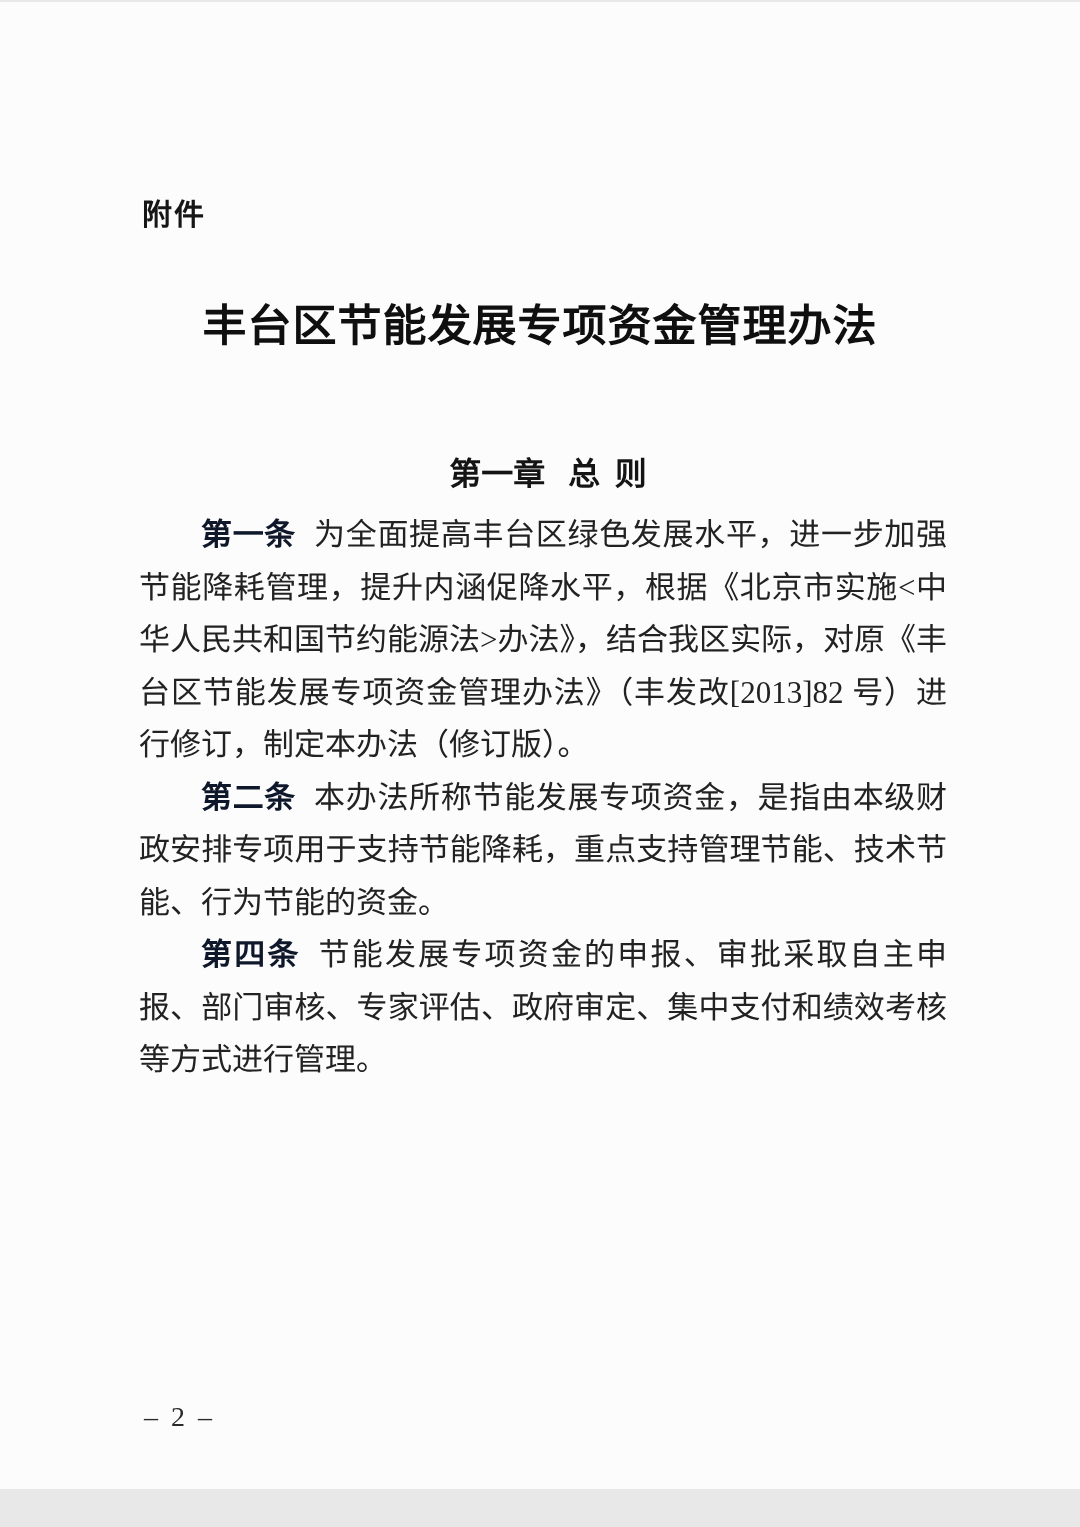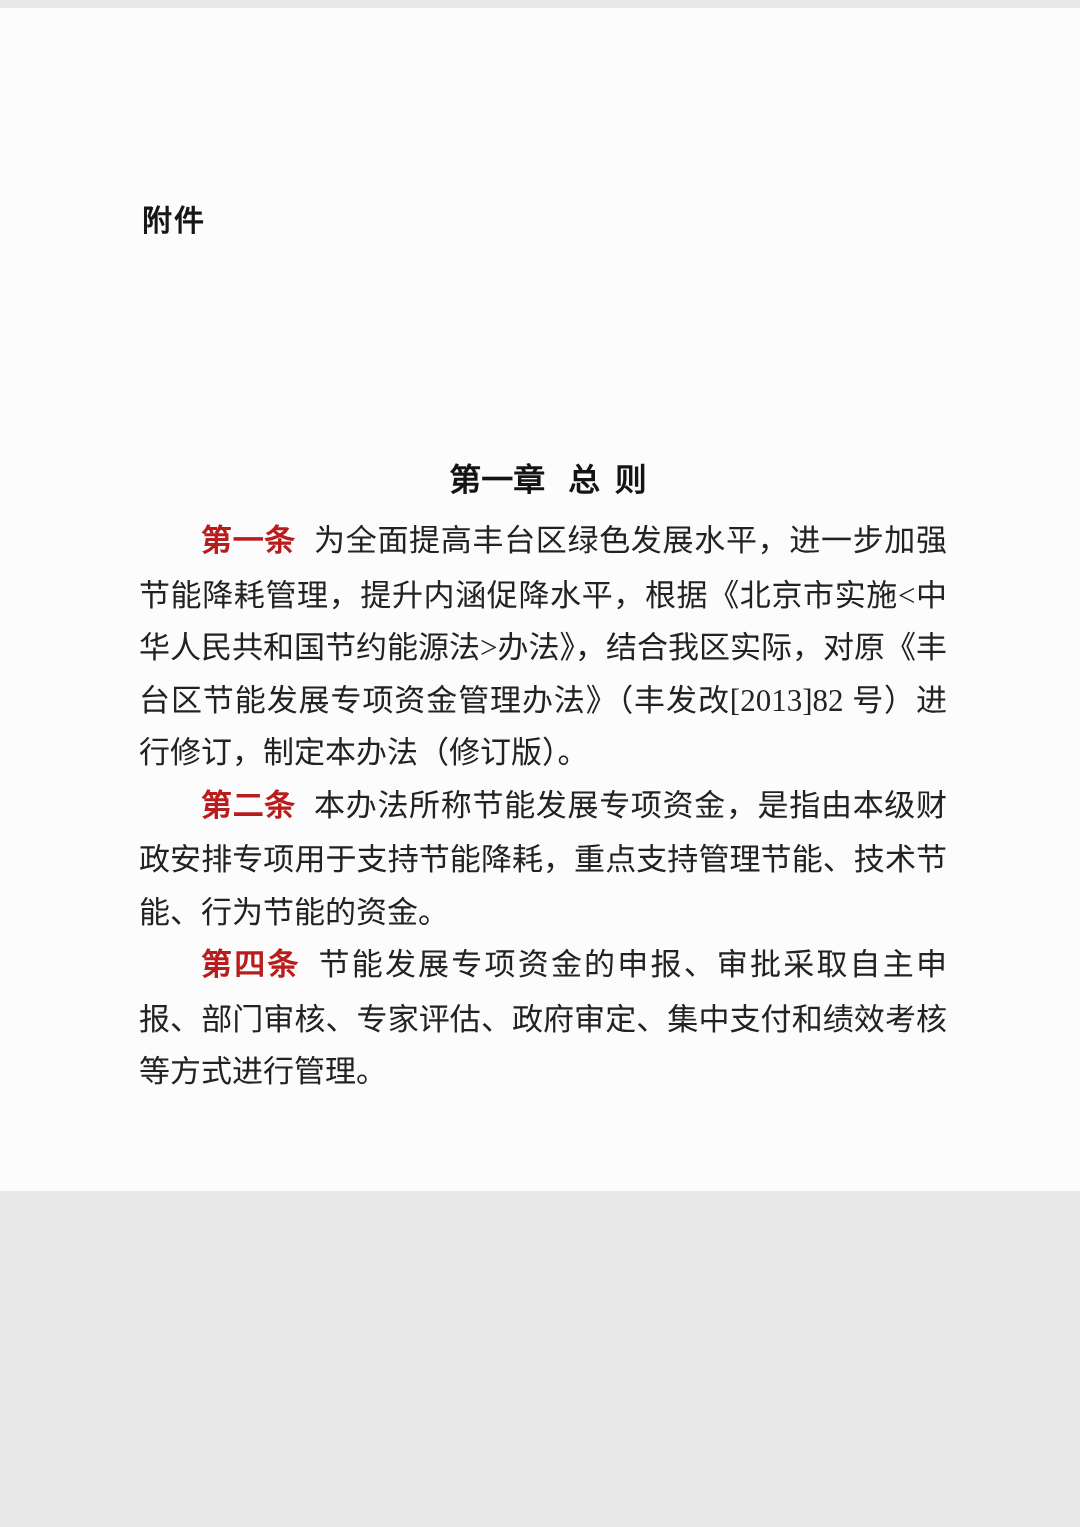--- a/index.html
+++ b/index.html
@@ -3,22 +3,22 @@
 <meta charset="utf-8">
 <style>
   html, body {
     margin: 0;
     padding: 0;
     background: #e8e8e8;
   }
   .page {
     position: relative;
     width: 1080px;
-    height: 1183px;
-    margin: 8px auto;
+    height: 1487px;
+    margin: 2px auto;
     background: #fcfcfc;
     color: #1f1f1f;
     overflow: hidden;
     font-family: "Liberation Serif", serif;
   }
   
   .attachment {
     position: absolute;
     left: 142px;
     top: 196px;
@@ -84,23 +84,23 @@
     line-height: 52.5px;
     text-align: justify;
     text-justify: inter-ideograph;
     color: #222222;
   }
   .body-text p {
     margin: 0;
     text-indent: 2em;
   }
   .article-label {
-    font-family: Liberation Mono, monospace;
+    font-family: Liberation Sans, sans-serif;
     font-weight: 700;
-    color: #b91c1c;
+    color: #0f172a;
     margin-right: 0.58em;
   }
   
   .page-number {
     position: absolute;
     left: 144px;
     top: 1398px;
     font-family: "Liberation Serif", serif;
     font-size: 28px;
     line-height: 34px;
@@ -109,20 +109,21 @@
   }
 </style>
 </head>
 <body>
 
 <div class="page">
 
   <div class="attachment">附件</div>
 
   <div class="title-block">
+    <h1 class="doc-title">丰台区节能发展专项资金管理办法</h1>
   </div>
 
   <div class="chapter-heading">
     <span class="chapter-number">第一章</span><span class="chapter-title">总 则</span>
   </div>
 
   <div class="body-text">
     <p>
       <span class="article-label">第一条</span><span>为全面提高丰台区绿色发展水平，进一步加强节能降耗管理，提升内涵促降水平，根据《北京市实施&lt;中华人民共和国节约能源法&gt;办法》，结合我区实际，对原《丰台区节能发展专项资金管理办法》（丰发改[2013]82 号）进行修订，制定本办法（修订版）。</span>
     </p>

